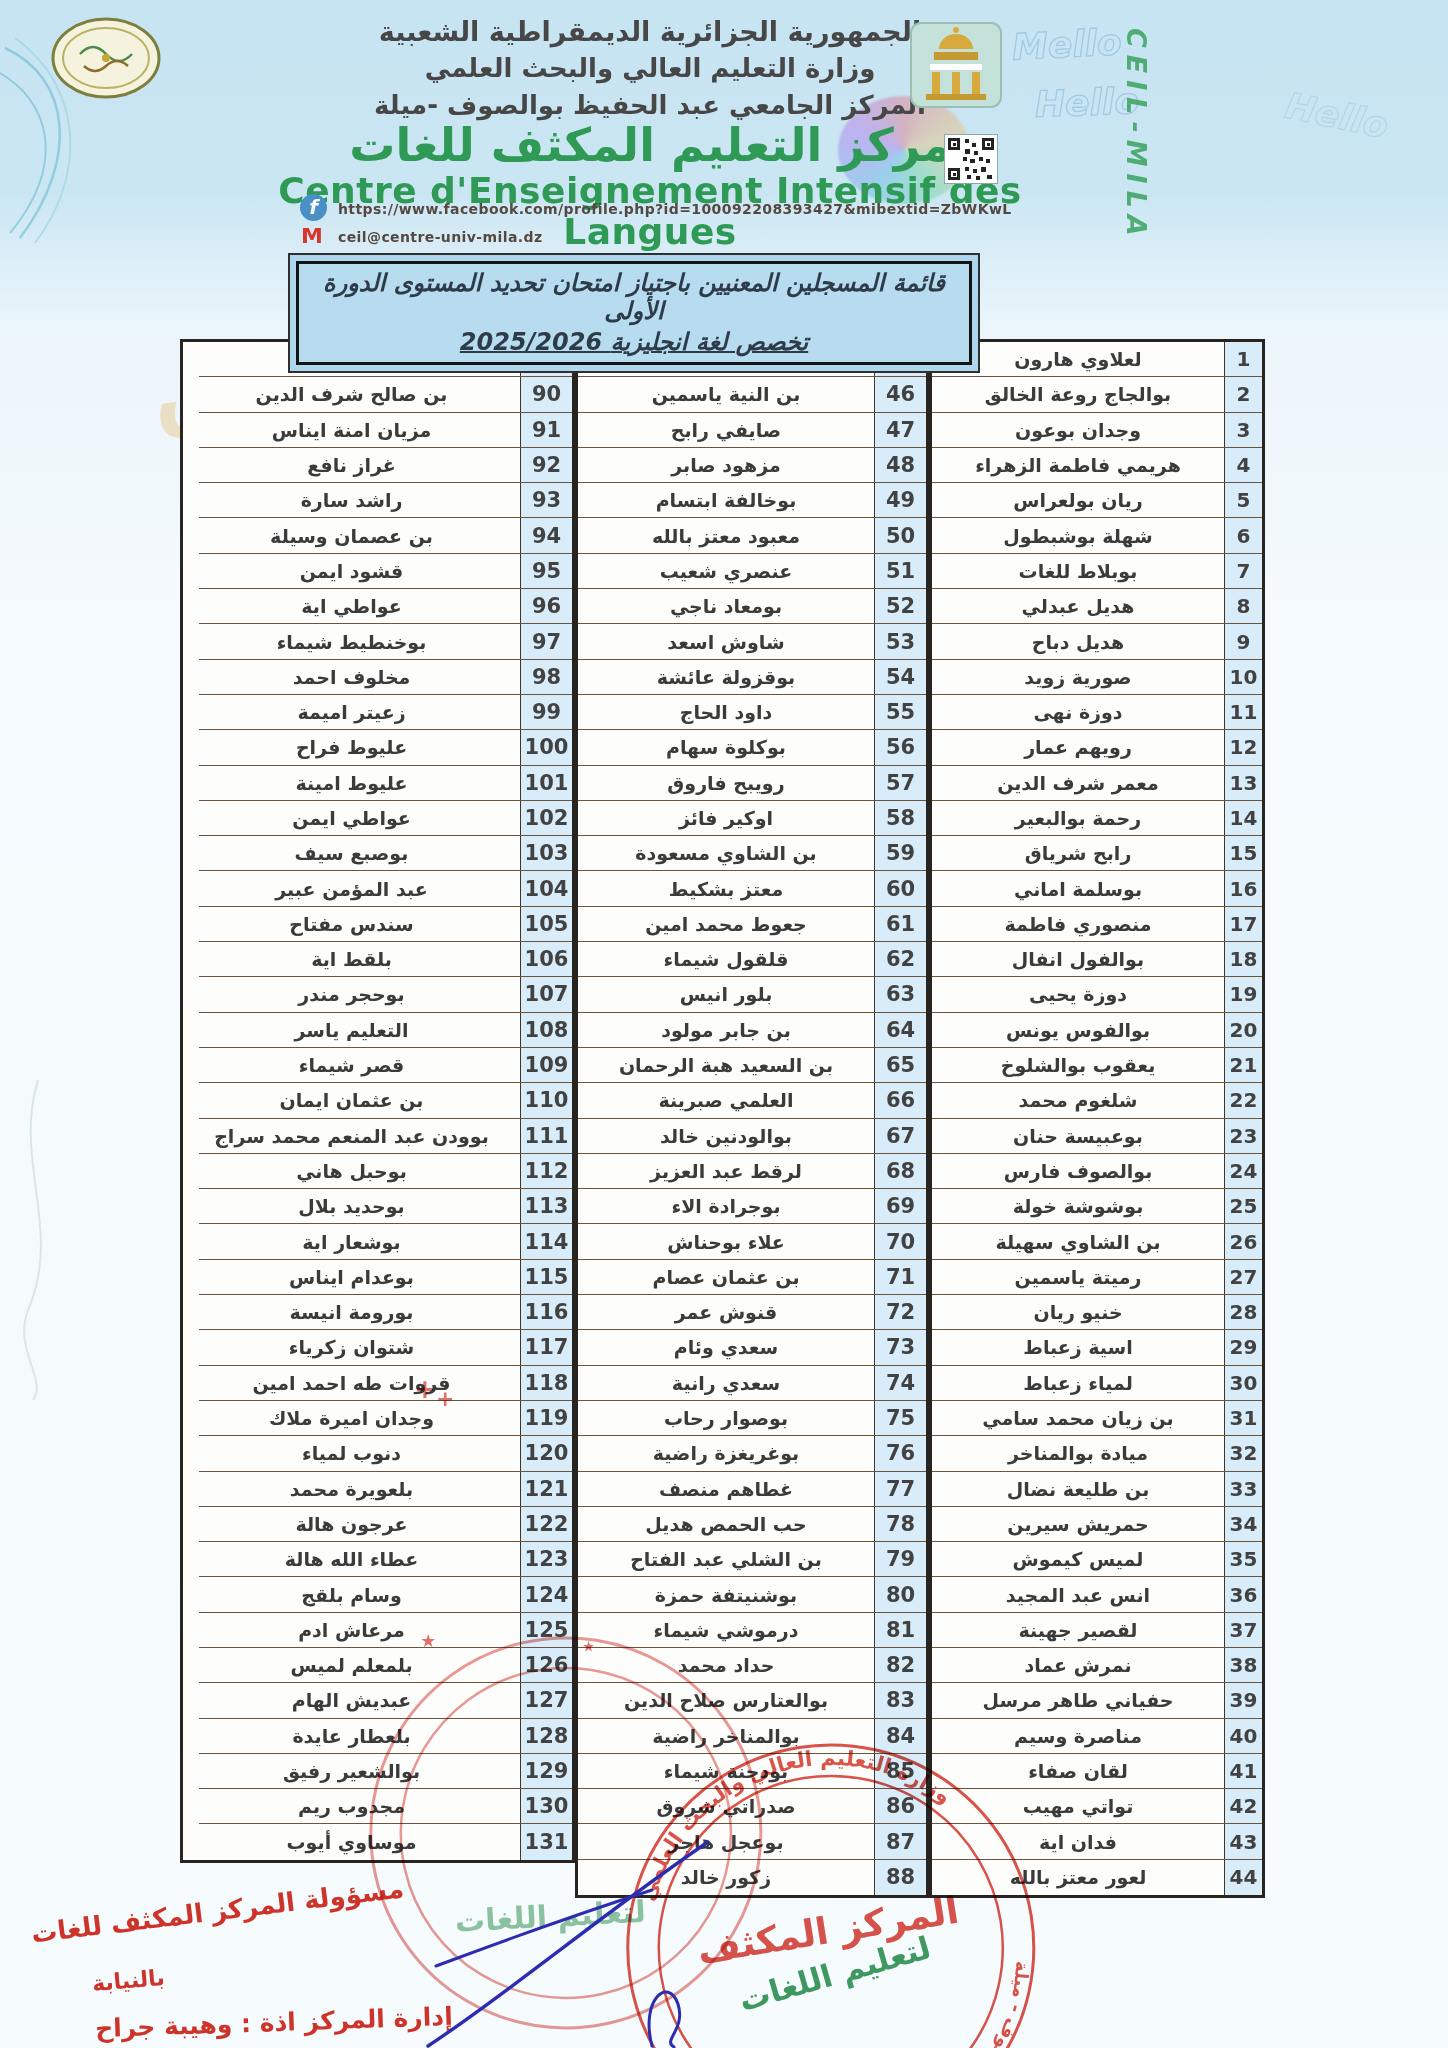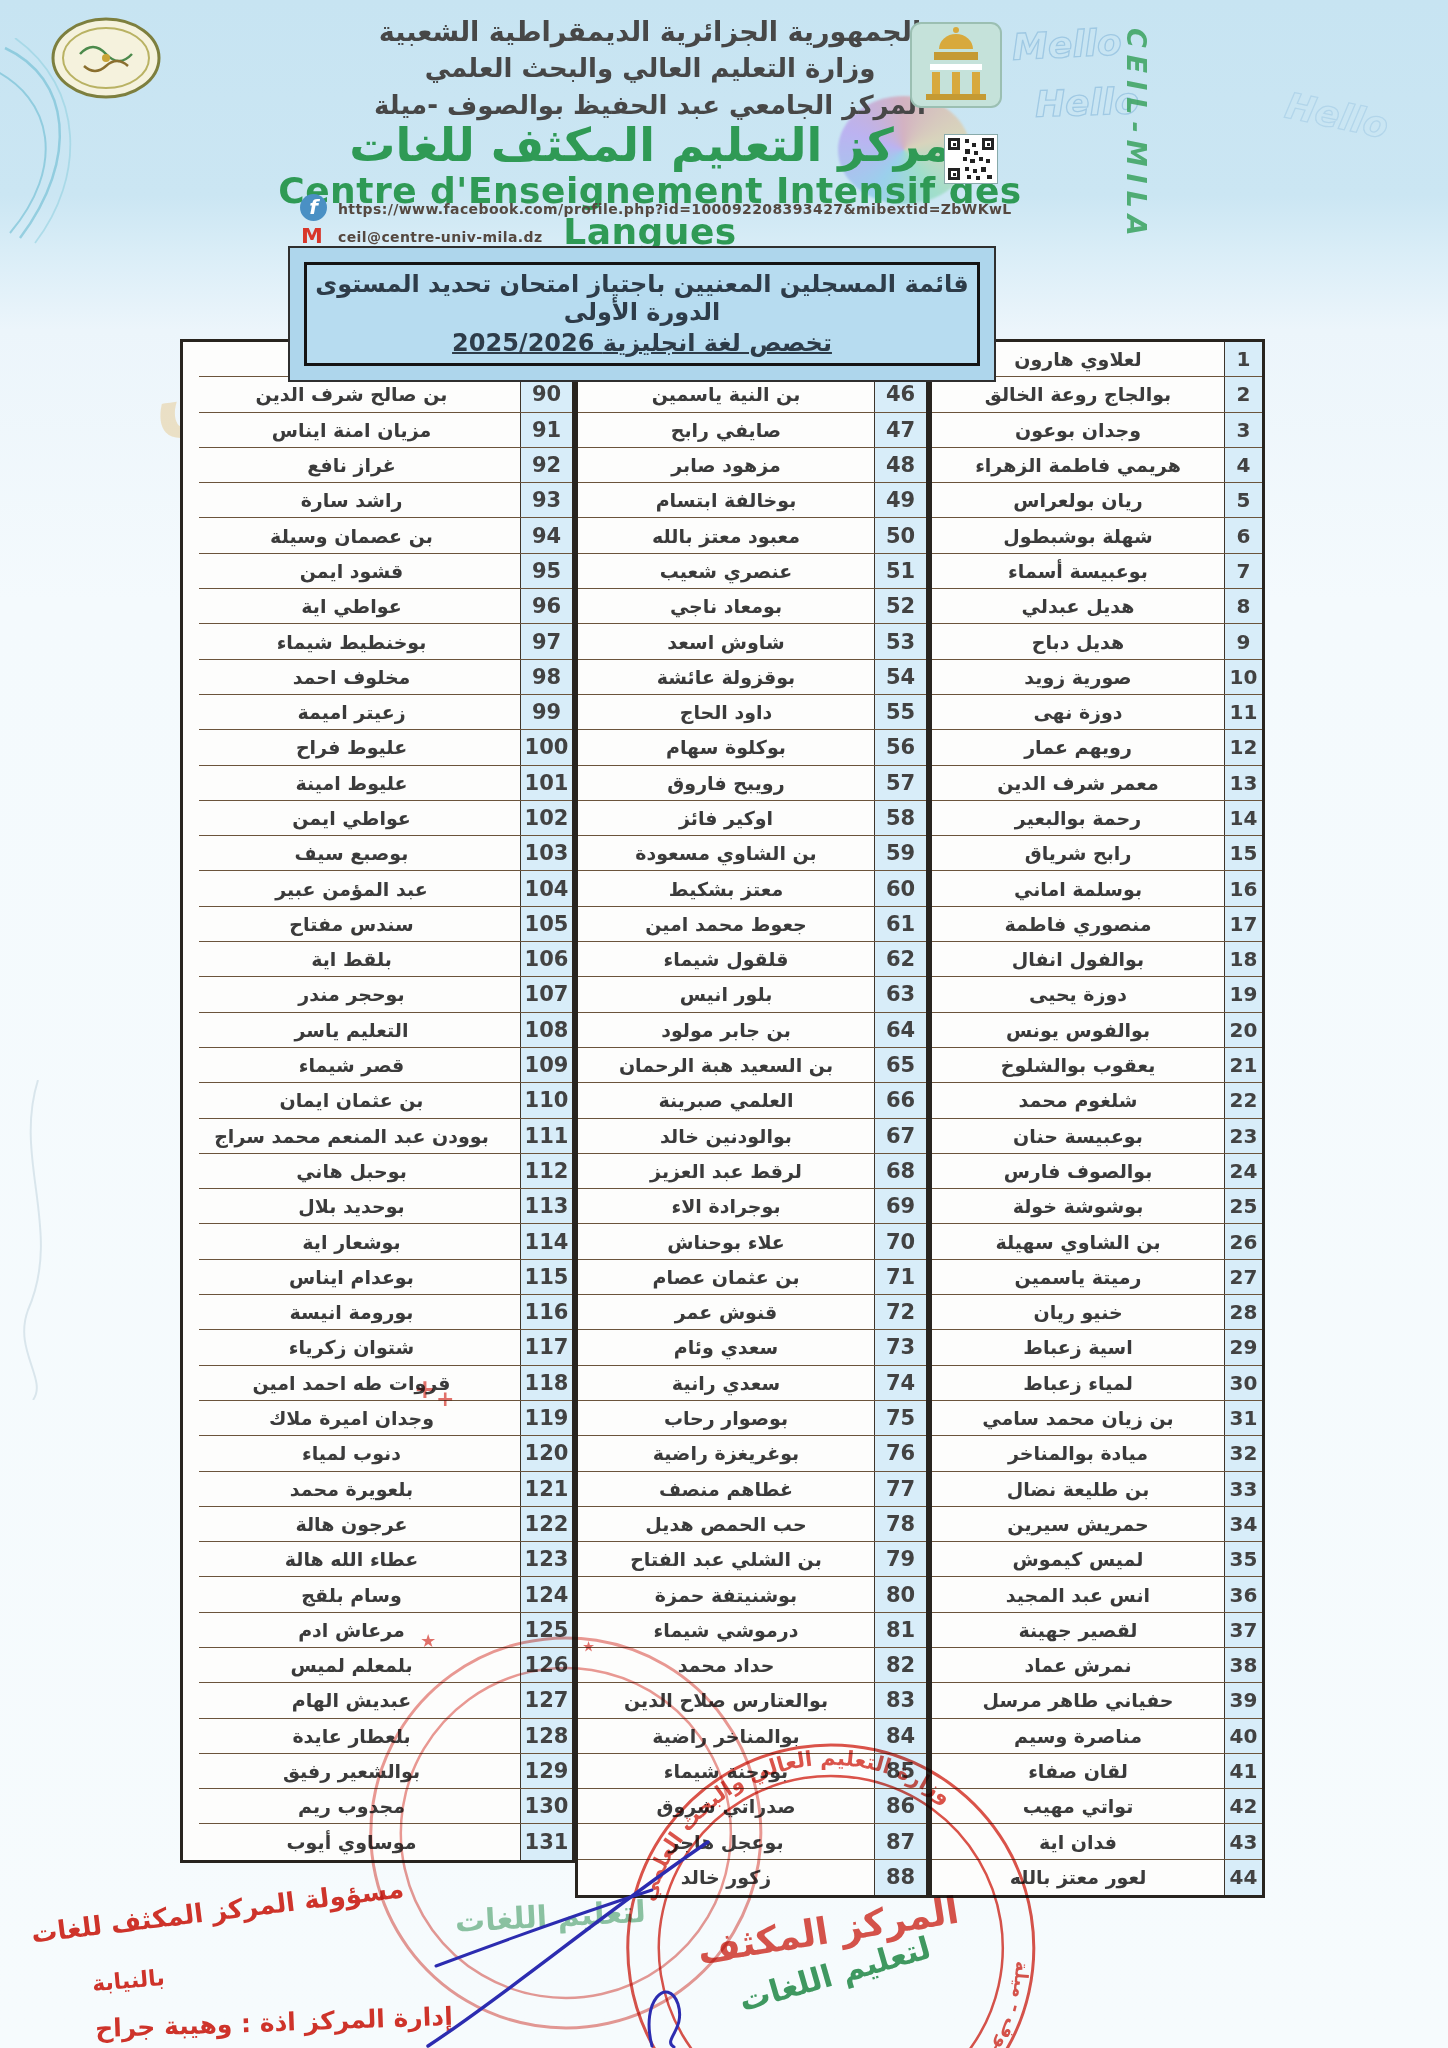--- a/index.html
+++ b/index.html
@@ -28,21 +28,21 @@
     -webkit-text-stroke:1.3px #7fb3d8;opacity:.55;}
   .wm1{left:1012px;top:24px;transform:rotate(-3deg);}
   .wm2{left:1035px;top:82px;transform:rotate(-2deg);}
   .wm3{left:1285px;top:95px;transform:rotate(12deg);opacity:.3;}
   .globe{position:absolute;left:838px;top:96px;width:132px;height:108px;border-radius:50%;opacity:.28;
     background:conic-gradient(#e34,#fa3,#3c6,#29d,#93e,#e34);filter:blur(1px);}
   .swirl{position:absolute;left:0;top:38px;opacity:.55;}
   .swirl2{position:absolute;left:8px;top:1080px;opacity:.3;}
   .qletter{position:absolute;left:152px;top:338px;font-size:86px;font-weight:bold;color:#e0a73c;opacity:.28;transform:rotate(-8deg);z-index:1;}
   
-  .tbox{position:absolute;left:288px;top:246px;width:676px;border:2px solid #2f2f2f;background:#aed6ec;padding:14px;z-index:3;}
+  .tbox{position:absolute;left:288px;top:253px;width:676px;border:2px solid #2f2f2f;background:#aed6ec;padding:6px;z-index:3;font-style:italic;}
   .tbox-in{border:3px solid #141414;background:#b7dcf0;text-align:center;padding:5px 4px 6px;}
   .tl1{font-size:24px;font-weight:bold;color:#2e3c49;}
   .tl2{font-size:24px;font-weight:bold;color:#2e3c49;text-decoration:underline;text-decoration-thickness:2px;margin-top:3px;}
   
   .table-area{position:absolute;left:180px;top:339px;display:flex;align-items:flex-start;z-index:2;}
   .roster-col{display:flex;flex-direction:column;border:3px solid #28241f;background:#fdfdfc;}
   .trow{display:flex;height:35.3px;box-sizing:border-box;border-bottom:1.5px solid #6b543c;}
   .trow:last-child{border-bottom:none;}
   .cell{display:flex;align-items:center;justify-content:center;box-sizing:border-box;overflow:hidden;}
   .cname{flex:1;color:#3b3b3b;font-weight:bold;font-size:19px;white-space:nowrap;}
@@ -703,21 +703,21 @@
           <div class="cell cnum">5</div>
         </div>
         <div class="trow">
           <div class="cell cname">
             <span dir="rtl">شهلة بوشبطول</span>
           </div>
           <div class="cell cnum">6</div>
         </div>
         <div class="trow">
           <div class="cell cname">
-            <span dir="rtl">بوعبيسة أسماء</span>
+            <span dir="rtl">بوبلاط للغات</span>
           </div>
           <div class="cell cnum">7</div>
         </div>
         <div class="trow">
           <div class="cell cname">
             <span dir="rtl">هديل عبدلي</span>
           </div>
           <div class="cell cnum">8</div>
         </div>
         <div class="trow">

